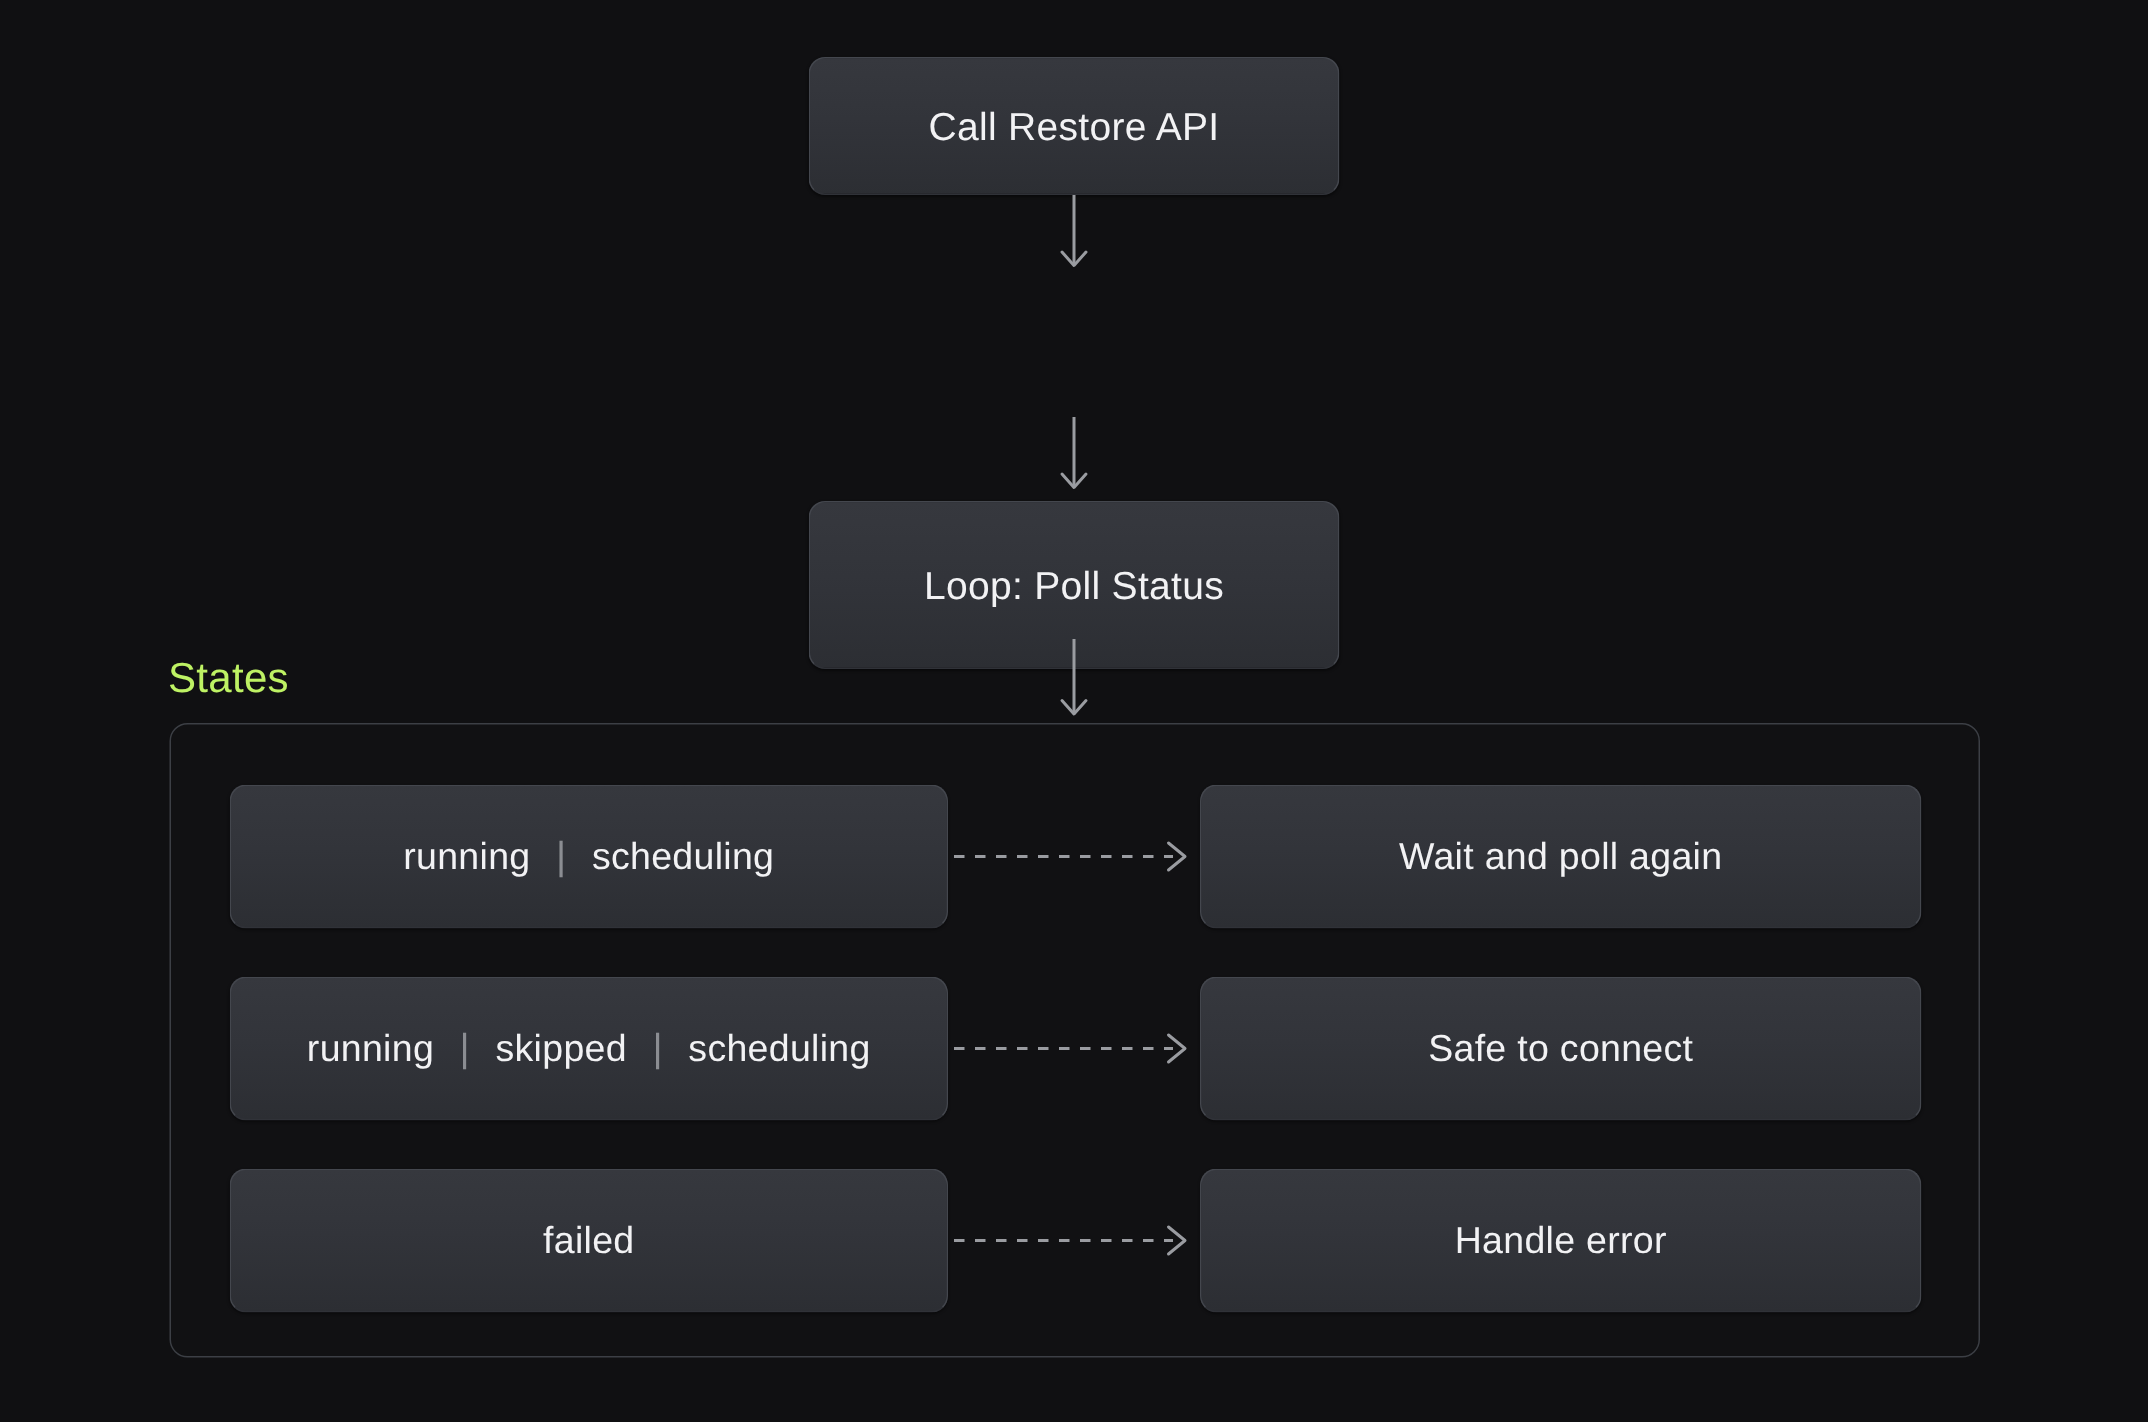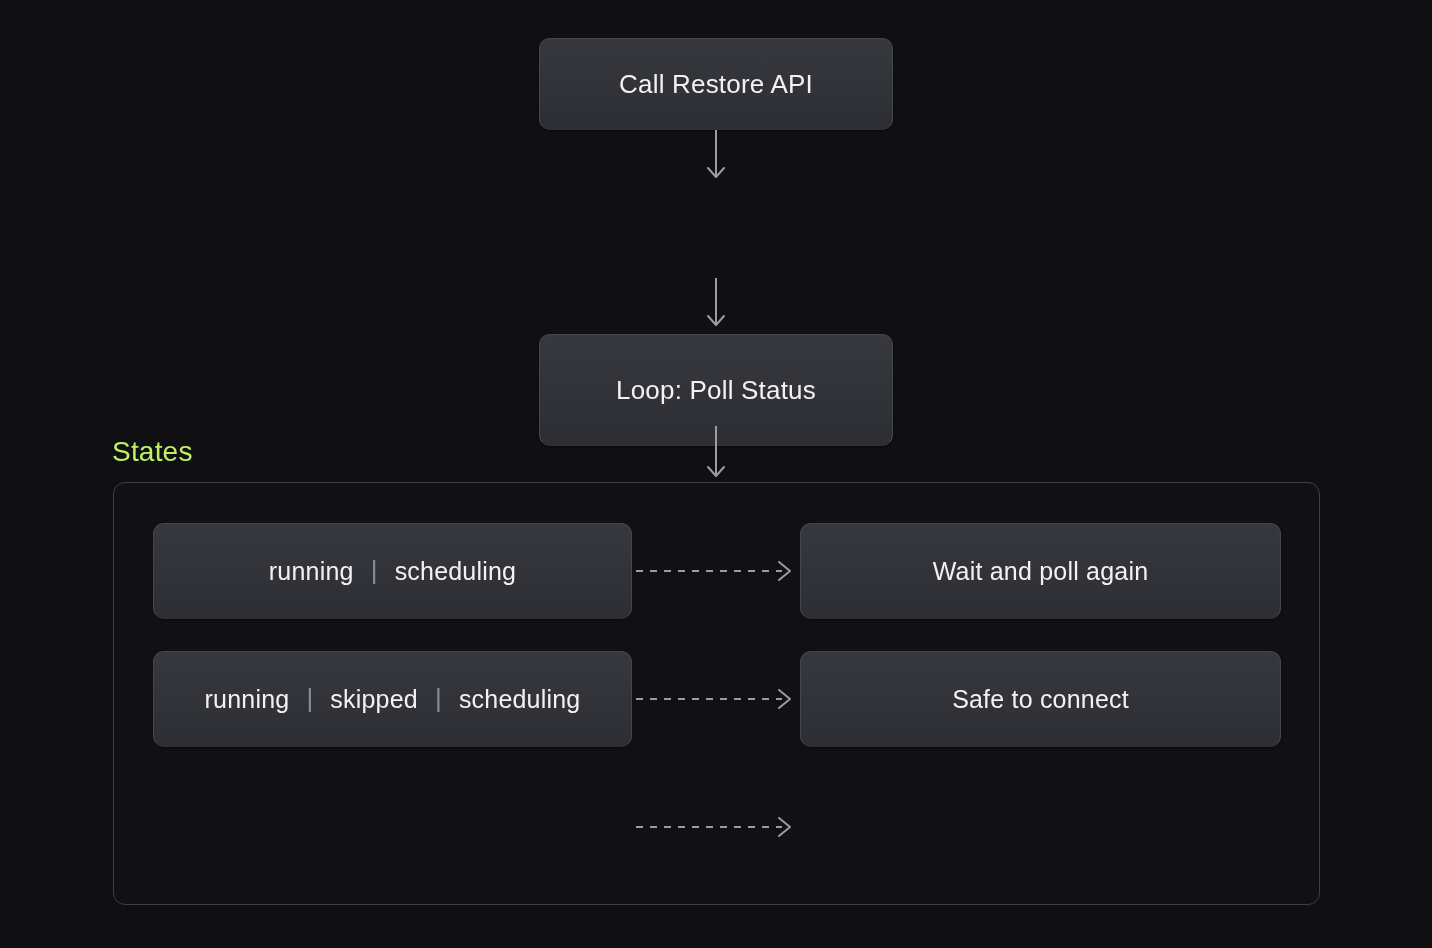--- a/index.html
+++ b/index.html
@@ -199,22 +199,28 @@
         <line x1="4" y1="22" x2="150" y2="22" stroke="#9a9ca1" stroke-width="2" stroke-dasharray="7 7"></line>
         <polyline points="147,13 158,22 147,31" fill="none" stroke="#9a9ca1" stroke-width="2" stroke-linecap="round" stroke-linejoin="round"></polyline>
       </svg>
 
       <div class="node action-node">
         <span class="node-label">Safe to connect</span>
       </div>
     </div>
 
     <div class="state-row" id="state-row-2">
+      <div class="node state-node state-tokens">
+        <span class="token">failed</span>
+      </div>
 
       <svg class="dash-arrow" viewBox="0 0 168 44">
         <line x1="4" y1="22" x2="150" y2="22" stroke="#9a9ca1" stroke-width="2" stroke-dasharray="7 7"></line>
         <polyline points="147,13 158,22 147,31" fill="none" stroke="#9a9ca1" stroke-width="2" stroke-linecap="round" stroke-linejoin="round"></polyline>
       </svg>
 
+      <div class="node action-node">
+        <span class="node-label">Handle error</span>
+      </div>
     </div>
 
   </div>
 </div>
 
 </body></html>

